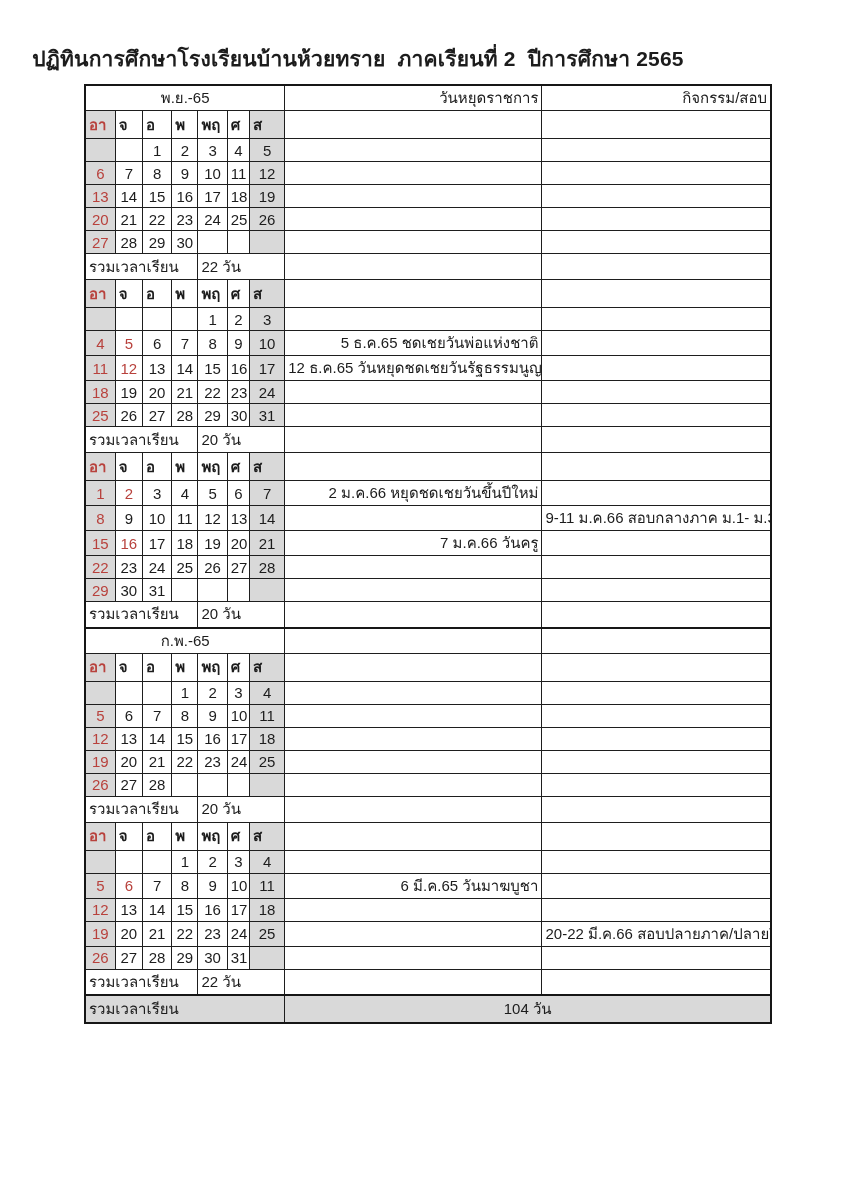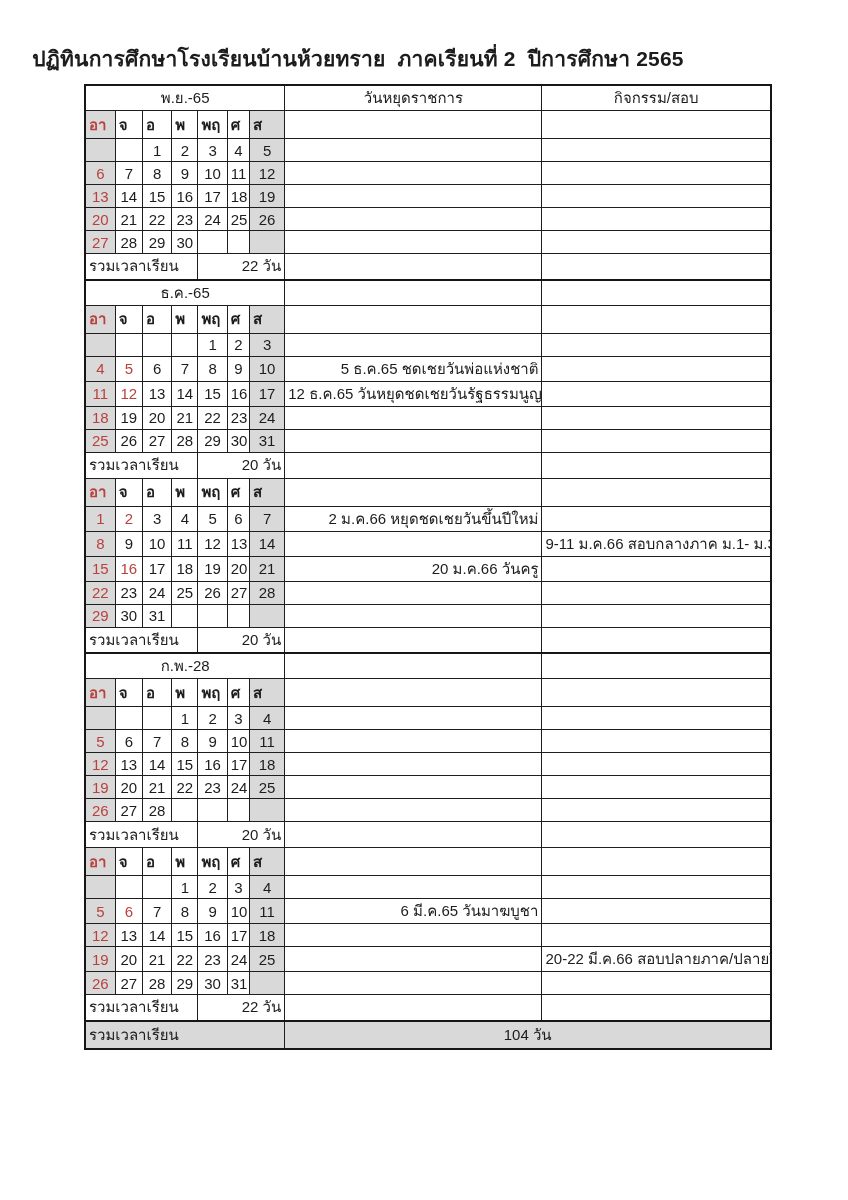--- a/index.html
+++ b/index.html
@@ -20,29 +20,29 @@
     border:1px solid #1e1e1e;padding:0 3px;font-size:15px;
     overflow:hidden;white-space:nowrap;vertical-align:middle;
   }
   tr.sec td{border-top:2px solid #161616;}
   tr.r-month{height:25px;}
   tr.r-dayhead{height:28px;}
   tr.r-week{height:23px;}
   tr.r-total{height:26px;}
   tr.r-grand{height:28px;}
   td.month-name{text-align:center;font-size:16px;}
-  td.colhead{text-align:center;font-size:16px;}
+  td.colhead{text-align:right;font-size:16px;}
   td.dayhead{font-weight:bold;text-align:left;padding:0 2px;font-size:15px;}
   td.day{text-align:center;padding:0 2px;font-size:15px;}
   td.shade{background:var(--shade,#d9d9d9);}
   td.red, td.sun{color:var(--red,#b8413c);}
   td.holiday{text-align:right;}
   td.activity{text-align:left;padding-left:5px;}
   td.total-label{text-align:left;padding-left:4px;}
-  td.total-value{text-align:right;padding-left:4px;}
+  td.total-value{text-align:left;padding-left:4px;}
   tr.r-grand td{background:var(--shade,#d9d9d9);}
   td.grand-label{text-align:left;padding-left:4px;}
   td.grand-value{text-align:center;padding-left:6px;white-space:pre;}
 </style>
 </head>
 <body>
 
 <div class="title">ปฏิทินการศึกษาโรงเรียนบ้านห้วยทราย  ภาคเรียนที่ 2  ปีการศึกษา 2565</div>
 
 <table class="cal">
@@ -128,25 +128,20 @@
         <td class="day shade"></td>
         <td class="holiday"></td>
         <td class="activity"></td>
       </tr>
       <tr class="r-total">
         <td colspan="4" class="total-label">รวมเวลาเรียน</td>
         <td colspan="3" class="total-value">22 วัน</td>
         <td></td>
         <td></td>
       </tr>
-      <tr class="r-month sec">
-        <td colspan="7" class="month-name">ธ.ค.-65</td>
-        <td></td>
-        <td></td>
-      </tr>
       <tr class="r-dayhead">
         <td class="dayhead sun shade">อา</td>
         <td class="dayhead">จ</td>
         <td class="dayhead">อ</td>
         <td class="dayhead">พ</td>
         <td class="dayhead">พฤ</td>
         <td class="dayhead">ศ</td>
         <td class="dayhead shade">ส</td>
         <td></td>
         <td></td>
@@ -246,21 +241,21 @@
         <td class="activity">9-11 ม.ค.66 สอบกลางภาค ม.1- ม.3</td>
       </tr>
       <tr class="r-week">
         <td class="day shade red">15</td>
         <td class="day red">16</td>
         <td class="day">17</td>
         <td class="day">18</td>
         <td class="day">19</td>
         <td class="day">20</td>
         <td class="day shade">21</td>
-        <td class="holiday">20 ม.ค.66 วันครู</td>
+        <td class="holiday">7 ม.ค.66 วันครู</td>
         <td class="activity"></td>
       </tr>
       <tr class="r-week">
         <td class="day shade red">22</td>
         <td class="day">23</td>
         <td class="day">24</td>
         <td class="day">25</td>
         <td class="day">26</td>
         <td class="day">27</td>
         <td class="day shade">28</td>
@@ -278,21 +273,21 @@
         <td class="holiday"></td>
         <td class="activity"></td>
       </tr>
       <tr class="r-total">
         <td colspan="4" class="total-label">รวมเวลาเรียน</td>
         <td colspan="3" class="total-value">20 วัน</td>
         <td></td>
         <td></td>
       </tr>
       <tr class="r-month sec">
-        <td colspan="7" class="month-name">ก.พ.-28</td>
+        <td colspan="7" class="month-name">ก.พ.-65</td>
         <td></td>
         <td></td>
       </tr>
       <tr class="r-dayhead">
         <td class="dayhead sun shade">อา</td>
         <td class="dayhead">จ</td>
         <td class="dayhead">อ</td>
         <td class="dayhead">พ</td>
         <td class="dayhead">พฤ</td>
         <td class="dayhead">ศ</td>

